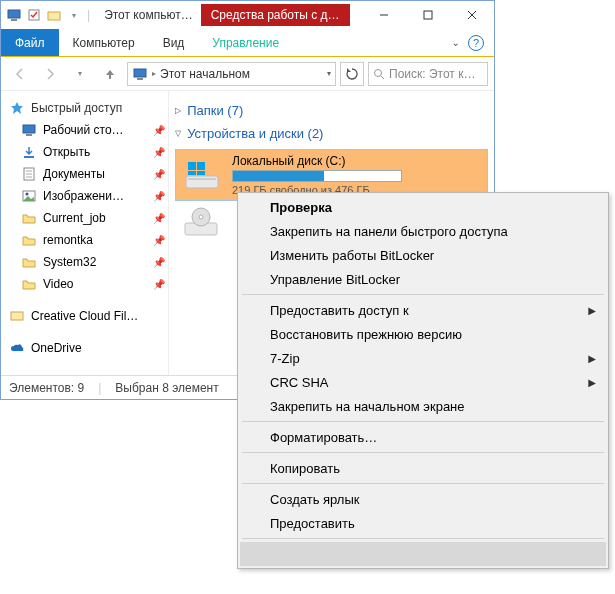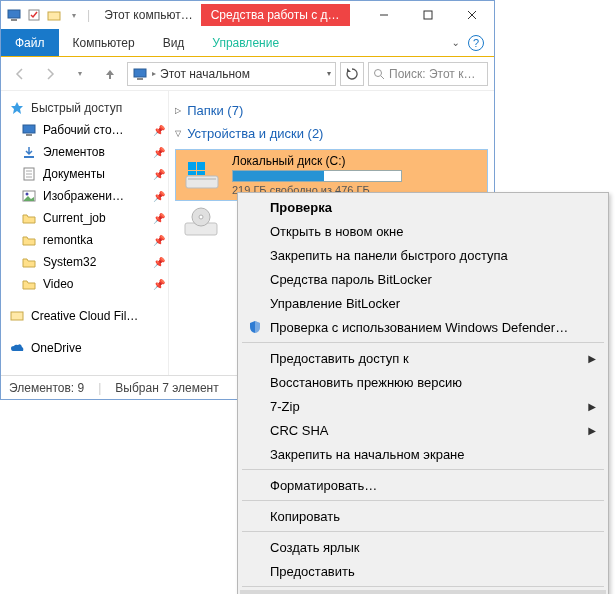--- a/index.html
+++ b/index.html
@@ -2,21 +2,21 @@
 <html><head>
 <meta charset="utf-8">
 <style>
   * { box-sizing: border-box; font-family: "Segoe UI", Tahoma, sans-serif; }
   body { margin: 0; width: 615px; height: 594px; background: #fff; font-size: 12px; color: #000; overflow: hidden; position: relative; }
   .window { width: 495px; border: 1px solid #7aa1d3; background: #fff; position: relative; }
   .titlebar { display: flex; align-items: center; height: 28px; background: #fff; }
   .titlebar .qat { display: flex; align-items: center; gap: 2px; padding: 0 4px; }
   .titlebar .qat .iconbox { width: 18px; height: 18px; display: flex; align-items: center; justify-content: center; }
   .titlebar .title { flex: 0 0 auto; padding: 0 8px; font-size: 12px; color: #333; white-space: nowrap; }
-  .titlebar .contextual { background: #ef4444; color: #fff; padding: 4px 10px; font-size: 12px; white-space: nowrap; }
+  .titlebar .contextual { background: #b91c1c; color: #fff; padding: 4px 10px; font-size: 12px; white-space: nowrap; }
   .titlebar .spacer { flex: 1; }
   .titlebar .winbtns { display: flex; }
   .titlebar .winbtn { width: 44px; height: 28px; display: flex; align-items: center; justify-content: center; color: #333; }
   .tabsrow { display: flex; align-items: stretch; height: 28px; border-bottom: 1px solid #eab308; }
   .tab { padding: 0 14px; display: flex; align-items: center; font-size: 12px; color: #333; }
   .tab.file { background: #1979ca; color: #fff; }
   .tab.mgmt { color: #1abc9c; }
   .ribexpand { margin-left: auto; display: flex; align-items: center; gap: 8px; padding: 0 10px; color: #555; }
   .ribexpand .circle { border: 1px solid #1979ca; border-radius: 50%; width: 16px; height: 16px; display: flex; align-items: center; justify-content: center; color: #1979ca; font-size: 11px; }
   .addrrow { display: flex; align-items: center; height: 34px; padding: 3px 6px; gap: 4px; border-bottom: 1px solid #eee; }
@@ -195,21 +195,21 @@
               <span class="lbl">Рабочий сто…</span>
               <span class="pin">📌</span>
             </div>
             <div class="item" style="padding-left: 14px;">
               <span class="icon">
                 <svg width="14" height="14">
                   <path d="M7 2 L7 8 M4 6 L7 9 L10 6" stroke="#3b7dc9" fill="none" stroke-width="1.5"></path>
                   <rect x="2" y="11" width="10" height="2" fill="#3b7dc9"></rect>
                 </svg>
               </span>
-              <span class="lbl">Элементов</span>
+              <span class="lbl">Открыть</span>
               <span class="pin">📌</span>
             </div>
             <div class="item" style="padding-left: 14px;">
               <span class="icon">
                 <svg width="12" height="14">
                   <rect x="1" y="1" width="10" height="12" fill="#fff" stroke="#888"></rect>
                   <line x1="3" y1="4" x2="9" y2="4" stroke="#aaa"></line>
                   <line x1="3" y1="7" x2="9" y2="7" stroke="#aaa"></line>
                   <line x1="3" y1="10" x2="9" y2="10" stroke="#aaa"></line>
                 </svg>
@@ -326,49 +326,37 @@
               <circle cx="20" cy="12" r="2" fill="#fff" stroke="#aaa"></circle>
             </svg>
         </span>
       </div>
     </div>
   </div>
 
   <div class="statusbar">
     <span>Элементов: 9</span>
     <span style="color:#ccc;">|</span>
-    <span>Выбран 7 элемент</span>
+    <span>Выбран 8 элемент</span>
   </div>
 </div>
 
 <div class="ctxmenu">
   <div class="mi default">
       <span>Проверка</span>
     </div>
   <div class="mi">
-      <span>Открыть в новом окне</span>
-    </div>
-  <div class="mi">
       <span>Закрепить на панели быстрого доступа</span>
     </div>
   <div class="mi">
-      <span>Средства пароль BitLocker</span>
+      <span>Изменить работы BitLocker</span>
     </div>
   <div class="mi">
       <span>Управление BitLocker</span>
     </div>
-  <div class="mi">
-    <span class="micon">
-        <svg width="14" height="14">
-          <path d="M7 1 L12 3 L12 7 Q12 12 7 13 Q2 12 2 7 L2 3 Z" fill="#2f7cd3"></path>
-          <path d="M7 1 L12 3 L12 7 Q12 12 7 13 Z" fill="#fff" opacity=".35"></path>
-        </svg>
-      </span>
-    <span>Проверка с использованием Windows Defender…</span>
-  </div>
   <div class="msep"></div>
   <div class="mi">
       <span>Предоставить доступ к</span>
       <span class="arrow">▶</span>
     </div>
   <div class="mi">
       <span>Восстановить прежнюю версию</span>
     </div>
   <div class="mi">
       <span>7-Zip</span>

